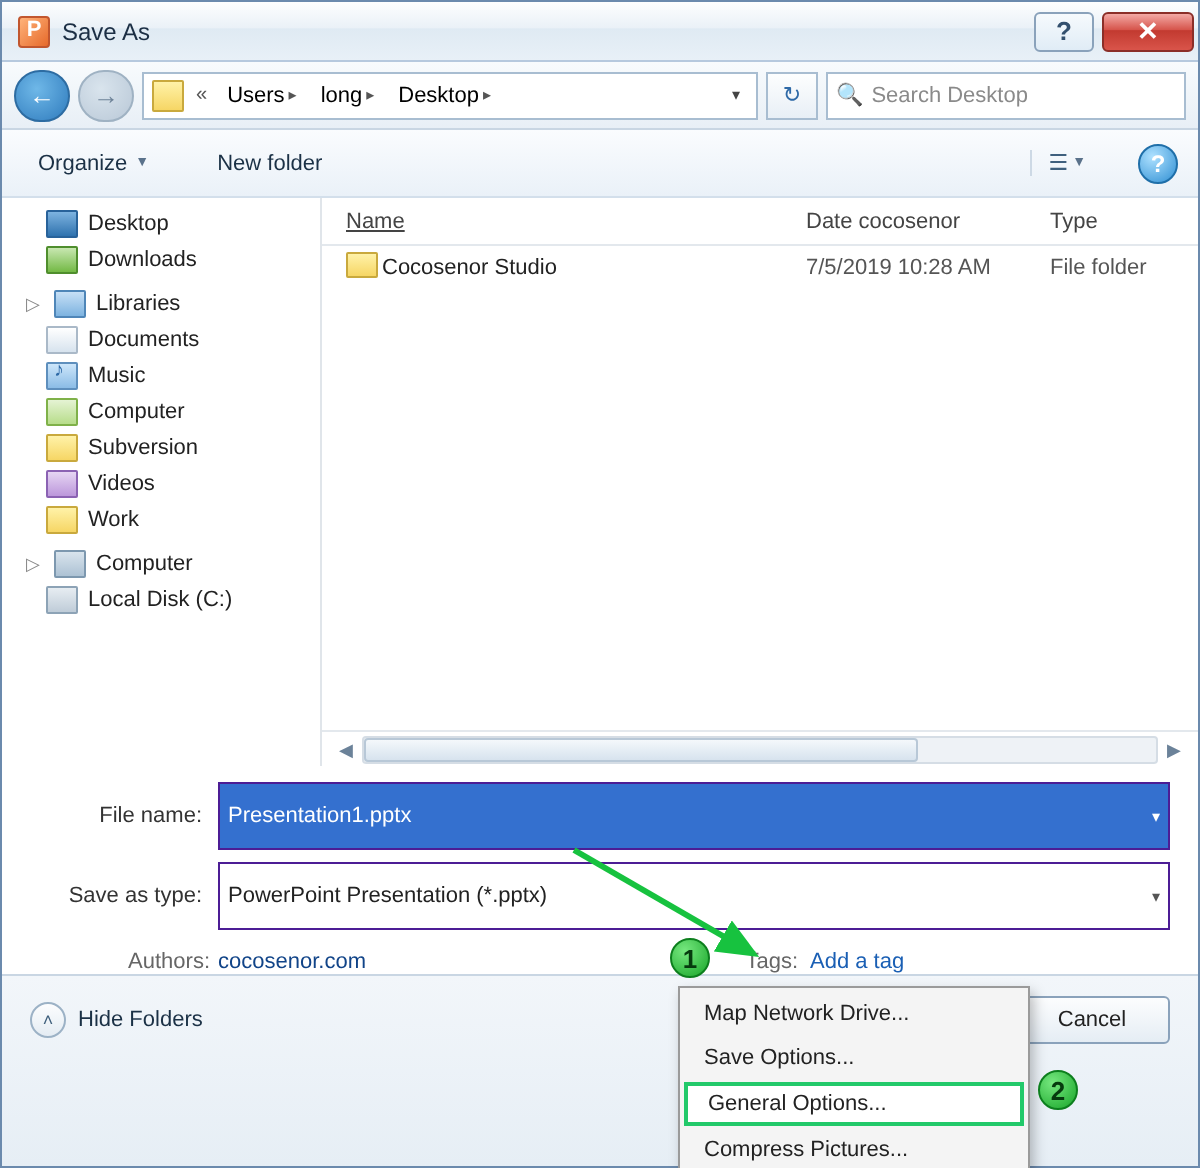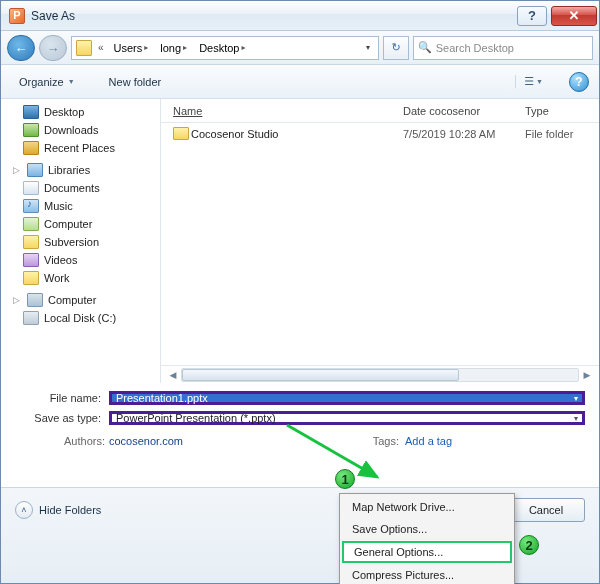--- a/index.html
+++ b/index.html
@@ -61,21 +61,21 @@
   .filerow .fic span{display:inline-block;width:16px;height:13px;background:linear-gradient(#fff2a8,#f6d665);border:1px solid #c9a93d;border-radius:1px;}
   .filerow .n{width:212px;} .filerow .d{width:122px;color:#555;} .filerow .t{flex:1;color:#555;}
   .hscroll { margin-top:auto; height:18px; border-top:1px solid #e3e8ed; display:flex; align-items:center; padding:0 4px;}
   .hscroll .track{flex:1;height:14px;background:#eef2f6;border:1px solid #d5dde5;border-radius:2px;position:relative;}
   .hscroll .arrow{width:16px;text-align:center;color:#6b8299;font-size:9px;}
   .hscroll .thumb{position:absolute;left:0;top:0;width:70%;height:12px;background:linear-gradient(#f4f8fb,#d7e3ee);border:1px solid #b8c8d7;border-radius:2px;}
   
   .form { padding:8px 14px 0 14px; }
   .frow { display:flex; align-items:center; margin-bottom:6px;justify-content:center;}
   .flabel { width:94px; text-align:right; padding-right:8px; color:#333;}
-  .finput { flex:1; height:14px; border:3px solid #4c1d95; background:#fff; display:flex; align-items:center; padding:0 4px; font-size:11px;}
+  .finput { flex:1; height:34px; border:1px solid #4c1d95; background:#fff; display:flex; align-items:center; padding:0 4px; font-size:11px;}
   .finput.sel { background:#3470cf; color:#fff; }
   .finput .dd { margin-left:auto; color:#333; font-size:8px; }
   .finput.type { background:#fff; color:#222;}
   .finput.type .dd{color:#555;}
   .metarow { display:flex; padding:4px 0 10px 0;}
   .metarow .mlab{ width:94px; text-align:right; padding-right:4px; color:#666;}
   .metarow .mval{ color:#114488; }
   .metarow .mlab2{ margin-left:auto; width:50px; text-align:right; padding-right:6px; color:#666;}
   .metarow .mval2{ width:180px; color:#1a5fb4;}
   
@@ -153,24 +153,20 @@
 
   <div class="body">
     <div class="sidebar">
       <div class="treeitem">
           <span class="tico ic-desk"></span>
           <span>Desktop</span>
         </div>
       <div class="treeitem">
           <span class="tico ic-dl"></span>
           <span>Downloads</span>
-        </div>
-      <div class="treeitem">
-          <span class="tico ic-rec"></span>
-          <span>Recent Places</span>
         </div>
 
       <div class="treeitem root">
           <span class="exp">▷</span>
           <span class="tico ic-lib"></span>
           <span>Libraries</span>
         </div>
       <div class="treeitem">
           <span class="tico ic-doc"></span>
           <span>Documents</span>

